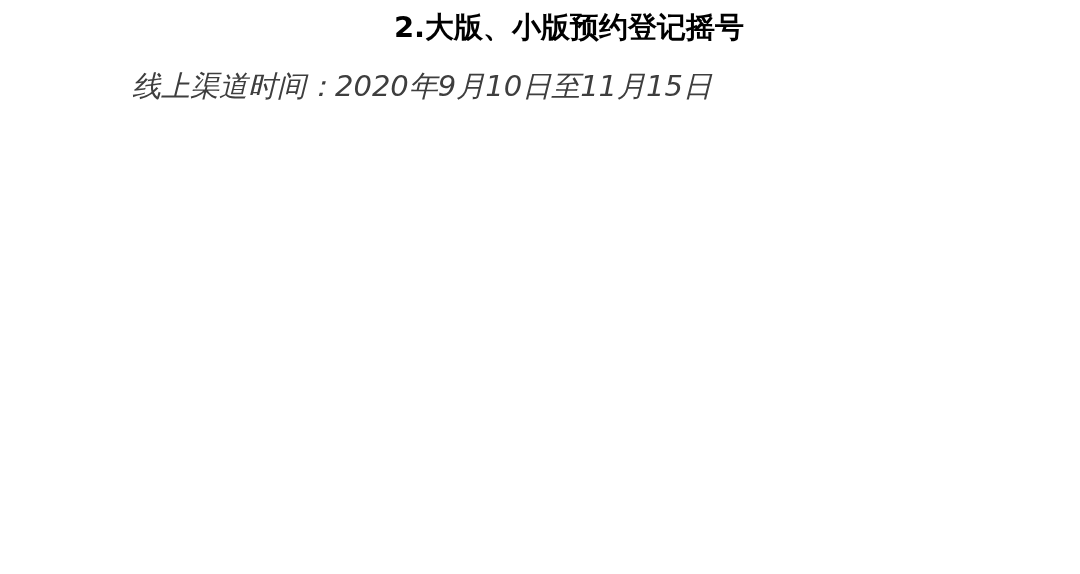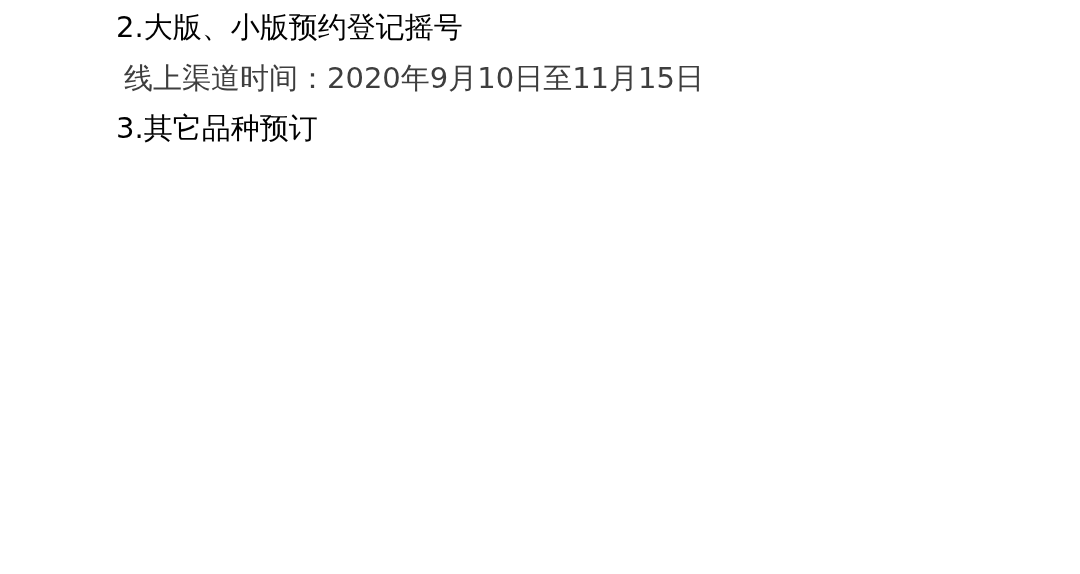--- a/index.html
+++ b/index.html
@@ -22,31 +22,31 @@
     color: #3e3e3e;
     text-align: justify;
     text-justify: inter-ideograph;
     letter-spacing: 0;
   }
   .doc h2 {
     margin: 0;
     padding: 0;
     font-size: 29px;
     line-height: 42.5px;
-    font-weight: 400;
+    font-weight: 700;
     color: #000000;
     text-indent: 2em;
-    text-align: left;
+    text-align: center;
   }
   .doc p {
-    margin: 8px;
+    margin: 16px;
     padding: 0;
     text-indent: 2em;
+    font-style: italic;
   }
 </style>
 </head>
 <body>
 
 <div class="doc">
   <h2>2.大版、小版预约登记摇号</h2>
   <p>线上渠道时间：2020年9月10日至11月15日</p>
-  <h2>3.其它品种预订</h2>
 </div>
 
 </body></html>

